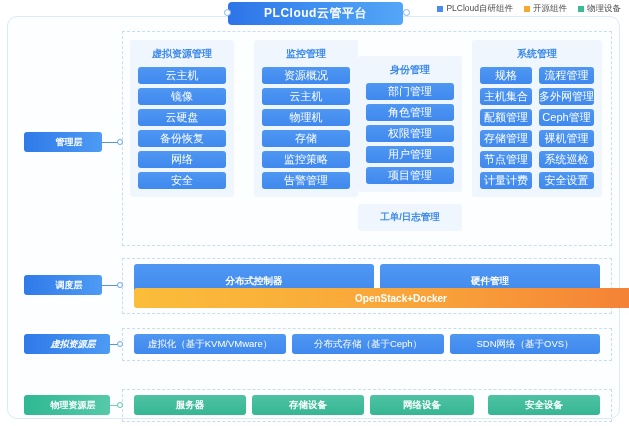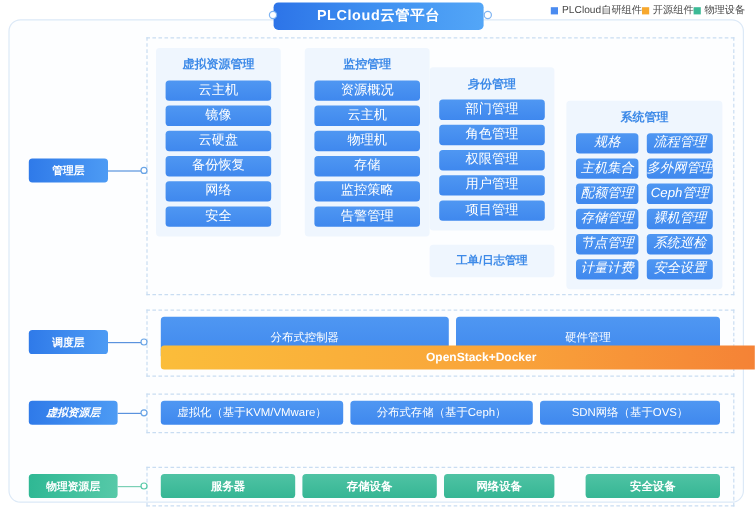--- a/index.html
+++ b/index.html
@@ -32,32 +32,33 @@
     box-sizing:border-box;z-index:7;
   }
   .banner-dot-left{
     position:absolute;left:224px;top:9px;width:7px;height:7px;
     border:1px solid #7fb4f2;border-radius:50%;background:#ffffff;
     box-sizing:border-box;z-index:7;
   }
   
   .legend{
     position:absolute;right:8px;top:3px;
-    display:flex;align-items:center;
+    display:flex;align-items:center;gap:11px;
     font-size:8.5px;color:#4a4a4a;z-index:8;
   }
   .legend-item{display:flex;align-items:center;gap:3px;white-space:nowrap;}
   .legend-swatch{width:6px;height:6px;display:inline-block;}
   
   .layer-badge{
     position:absolute;height:20px;
     border-radius:3px;
     display:flex;align-items:center;justify-content:center;
     color:#ffffff;font-size:9px;font-weight:bold;
     z-index:5;
+    padding-left:12px;
   }
   .badge-blue{background:linear-gradient(90deg,#2f7ae9 0%,#4d9bf4 100%);}
   .badge-green{background:linear-gradient(90deg,#2fb894 0%,#56c9a8 100%);}
   .connector{
     position:absolute;height:1px;background:#5a93de;z-index:4;
   }
   .connector-dot{
     position:absolute;width:6px;height:6px;border:1px solid #6aa5e6;
     background:#ffffff;border-radius:50%;box-sizing:border-box;z-index:5;
   }
@@ -81,31 +82,31 @@
   .item-box{
     background:linear-gradient(180deg,#4f97f2 0%,#3f88ee 100%);
     border-radius:3px;color:#ffffff;
     font-size:11px;text-align:center;
     height:17px;line-height:17px;
     margin-bottom:4px;white-space:nowrap;
     overflow:hidden;
   }
   .item-box:last-child{margin-bottom:0;}
   .two-col{display:flex;gap:7px;}
-  .two-col > div{flex:1;font-style:italic;}
+  .two-col > div{flex:1;}
   .ticket-panel{
     position:absolute;background:#eff6fe;border-radius:3px;
     display:flex;align-items:center;justify-content:center;
     color:#3d8ae8;font-size:9.5px;font-weight:bold;
   }
   
   .sched-box{
     position:absolute;height:35px;border-radius:3px;
     background:linear-gradient(180deg,#4f97f2 0%,#3f88ee 100%);
-    color:#fff;font-size:9.5px;display:flex;align-items:center;justify-content:center;
+    color:#fff;font-size:9.5px;display:flex;align-items:center;justify-content:center;font-weight:bold;
   }
   .openstack-bar{
     position:absolute;height:20px;border-radius:3px;
     background:linear-gradient(90deg,#fbbd3a 0%,#f9a33a 55%,#f47c35 100%);
     color:#ffffff;font-size:10px;display:flex;align-items:center;justify-content:center;
   }
   
   .virt-box{
     position:absolute;height:20px;border-radius:3px;
     background:linear-gradient(180deg,#4f97f2 0%,#3f88ee 100%);
@@ -176,21 +177,21 @@
     <div class="col-title">身份管理</div>
     <div class="item-box">部门管理</div>
     <div class="item-box">角色管理</div>
     <div class="item-box">权限管理</div>
     <div class="item-box">用户管理</div>
     <div class="item-box">项目管理</div>
   </div>
 
   <div class="ticket-panel" style="left:236px;top:168px;width:104px;height:27px;">工单/日志管理</div>
 
-  <div class="col-panel" style="left:350px;top:4px;width:130px;margin-top:44px;">
+  <div class="col-panel" style="left:350px;top:4px;width:130px;">
     <div class="col-title">系统管理</div>
     <div class="two-col">
       <div>
         <div class="item-box">规格</div>
         <div class="item-box">主机集合</div>
         <div class="item-box">配额管理</div>
         <div class="item-box">存储管理</div>
         <div class="item-box">节点管理</div>
         <div class="item-box">计量计费</div>
       </div>
@@ -224,14 +225,14 @@
 <div class="virt-box" style="left:292px;top:334px;width:152px;">分布式存储（基于Ceph）</div>
 <div class="virt-box" style="left:450px;top:334px;width:150px;">SDN网络（基于OVS）</div>
 
 <div class="layer-badge badge-green" style="left:24px;top:395px;width:74px;">物理资源层</div>
 <div class="connector" style="left:98px;top:405px;width:20px;background:#7bd0b6;"></div>
 <div class="connector-dot green" style="left:117px;top:402px;"></div>
 
 <div class="dotted" style="left:122px;top:389px;width:490px;height:33px;"></div>
 <div class="phys-box" style="left:134px;top:395px;width:112px;">服务器</div>
 <div class="phys-box" style="left:252px;top:395px;width:112px;">存储设备</div>
-<div class="phys-box" style="left:370px;top:395px;width:92px;">网络设备</div>
+<div class="phys-box" style="left:370px;top:395px;width:104px;">网络设备</div>
 <div class="phys-box" style="left:488px;top:395px;width:112px;">安全设备</div>
 
 </body></html>

